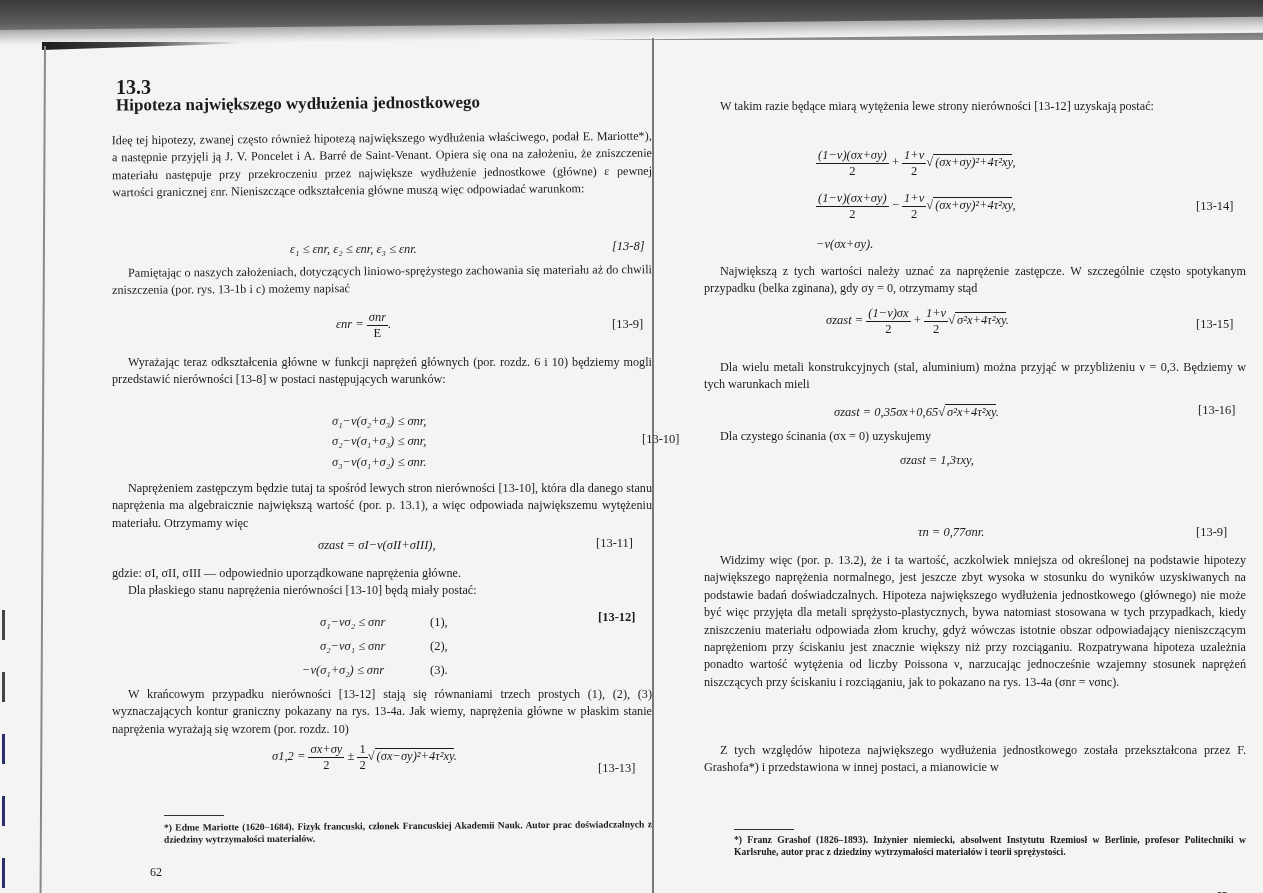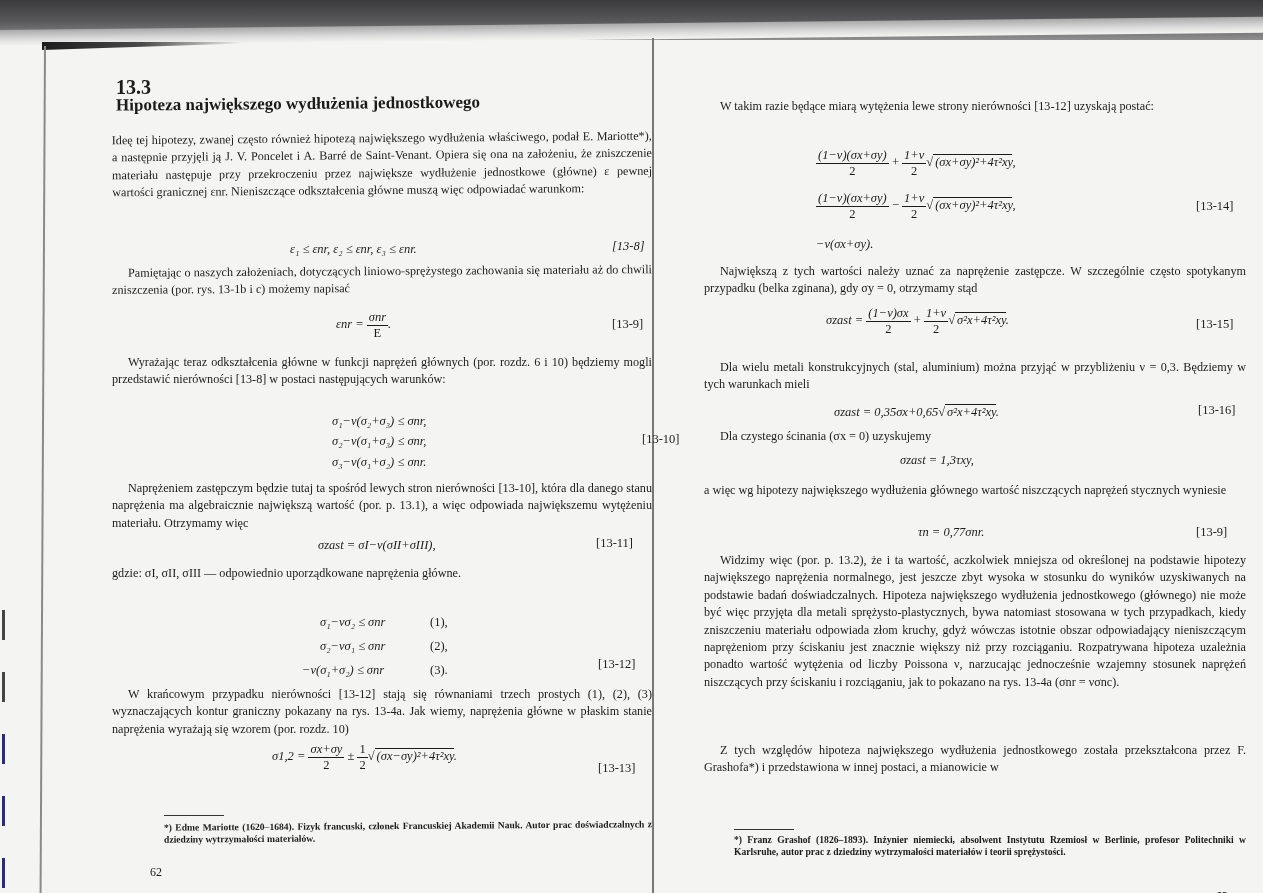--- a/index.html
+++ b/index.html
@@ -99,28 +99,29 @@
   <div class="eq" style="left:220px; top:413px;">σ₁−ν(σ₂+σ₃) ≤ σnr,</div>
   <div class="eq" style="left:220px; top:433px;">σ₂−ν(σ₁+σ₃) ≤ σnr,</div>
   <div class="eq" style="left:220px; top:454px;">σ₃−ν(σ₁+σ₂) ≤ σnr.</div>
   <div class="eqno" style="left:484px; top:431px;margin-left:46px;">[13-10]</div>
 
   <div class="abs para" style="left:0; top:480px; width:540px;">Naprężeniem zastępczym będzie tutaj ta spośród lewych stron nierówności [13-10], która dla danego stanu naprężenia ma algebraicznie największą wartość (por. p. 13.1), a więc odpowiada największemu wytężeniu materiału. Otrzymamy więc</div>
   <div class="eq" style="left:206px; top:537px;">σzast = σI−ν(σII+σIII),</div>
   <div class="eqno" style="left:484px; top:535px;">[13-11]</div>
 
   <div class="abs para noindent" style="left:0; top:565px; width:540px;">gdzie: σI, σII, σIII — odpowiednio uporządkowane naprężenia główne.</div>
+  <div class="abs para" style="left:0; top:582px; width:540px;">Dla płaskiego stanu naprężenia nierówności [13-10] będą miały postać:</div>
 
   <div class="eq" style="left:208px; top:614px;">σ₁−νσ₂ ≤ σnr</div>
   <div class="eq" style="left:318px; top:614px; font-style:normal;">(1),</div>
   <div class="eq" style="left:208px; top:638px;">σ₂−νσ₁ ≤ σnr</div>
   <div class="eq" style="left:318px; top:638px; font-style:normal;">(2),</div>
   <div class="eq" style="left:190px; top:662px;font-family:Liberation Serif, serif;">−ν(σ₁+σ₂) ≤ σnr</div>
   <div class="eq" style="left:318px; top:662px; font-style:normal;">(3).</div>
-  <div class="eqno" style="left:486px; top:656px;">[13-12]</div>
+  <div class="eqno" style="left:486px; top:609px;font-weight:bold;">[13-12]</div>
 
   <div class="abs para" style="left:0; top:686px; width:540px;">W krańcowym przypadku nierówności [13-12] stają się równaniami trzech prostych (1), (2), (3) wyznaczających kontur graniczny pokazany na rys. 13-4a. Jak wiemy, naprężenia główne w płaskim stanie naprężenia wyrażają się wzorem (por. rozdz. 10)</div>
   <div class="eq" style="left:160px; top:742px;">
     <span>σ1,2 =</span>
     <span class="frac"><span class="num">σx+σy</span><span class="den">2</span></span>
     <span style="font-style:normal">±</span>
     <span class="frac"><span class="num" style="font-style:normal">1</span><span class="den">2</span></span><span style="font-style:normal">√</span><span class="sqrt">(σx−σy)²+4τ²xy</span><span>.</span>
   </div>
   <div class="eqno" style="left:486px; top:760px;">[13-13]</div>
 
@@ -156,21 +157,20 @@
 
   <div class="abs para" style="left:0; top:323px; width:542px;">Dla wielu metali konstrukcyjnych (stal, aluminium) można przyjąć w przybliżeniu ν = 0,3. Będziemy w tych warunkach mieli</div>
   <div class="eq" style="left:130px; top:368px;">
     <span>σzast = 0,35σx+0,65</span><span style="font-style:normal">√</span><span class="sqrt">σ²x+4τ²xy</span><span>.</span>
   </div>
   <div class="eqno" style="left:494px; top:366px;">[13-16]</div>
 
   <div class="abs para" style="left:0; top:392px; width:542px;">Dla czystego ścinania (σx = 0) uzyskujemy</div>
   <div class="eq" style="left:196px; top:416px;">σzast = 1,3τxy,</div>
 
-  <div class="abs para noindent" style="left:0; top:446px; width:542px;">a więc wg hipotezy największego wydłużenia głównego wartość niszczących naprężeń stycznych wyniesie</div>
   <div class="eq" style="left:214px; top:488px;">τn = 0,77σnr.</div>
   <div class="eqno" style="left:492px; top:488px;">[13-9]</div>
 
   <div class="abs para" style="left:0; top:516px; width:542px;">Widzimy więc (por. p. 13.2), że i ta wartość, aczkolwiek mniejsza od określonej na podstawie hipotezy największego naprężenia normalnego, jest jeszcze zbyt wysoka w stosunku do wyników uzyskiwanych na podstawie badań doświadczalnych. Hipoteza największego wydłużenia jednostkowego (głównego) nie może być więc przyjęta dla metali sprężysto-plastycznych, bywa natomiast stosowana w tych przypadkach, kiedy zniszczeniu materiału odpowiada złom kruchy, gdyż wówczas istotnie obszar odpowiadający nieniszczącym naprężeniom przy ściskaniu jest znacznie większy niż przy rozciąganiu. Rozpatrywana hipoteza uzależnia ponadto wartość wytężenia od liczby Poissona ν, narzucając jednocześnie wzajemny stosunek naprężeń niszczących przy ściskaniu i rozciąganiu, jak to pokazano na rys. 13-4a (σnr = νσnc).</div>
   <div class="abs para" style="left:0; top:706px; width:542px;">Z tych względów hipoteza największego wydłużenia jednostkowego została przekształcona przez F. Grashofa*) i przedstawiona w innej postaci, a mianowicie w</div>
 
   <div class="footnote-rule" style="left:30px; top:793px;"></div>
   <div class="footnote" style="left:30px; top:798px; width:512px;">*) Franz Grashof (1826–1893). Inżynier niemiecki, absolwent Instytutu Rzemiosł w Berlinie, profesor Politechniki w Karlsruhe, autor prac z dziedziny wytrzymałości materiałów i teorii sprężystości.</div>
   <div class="pagenum" style="left:512px; top:852px; font-weight:bold;">63</div>
 </div>

